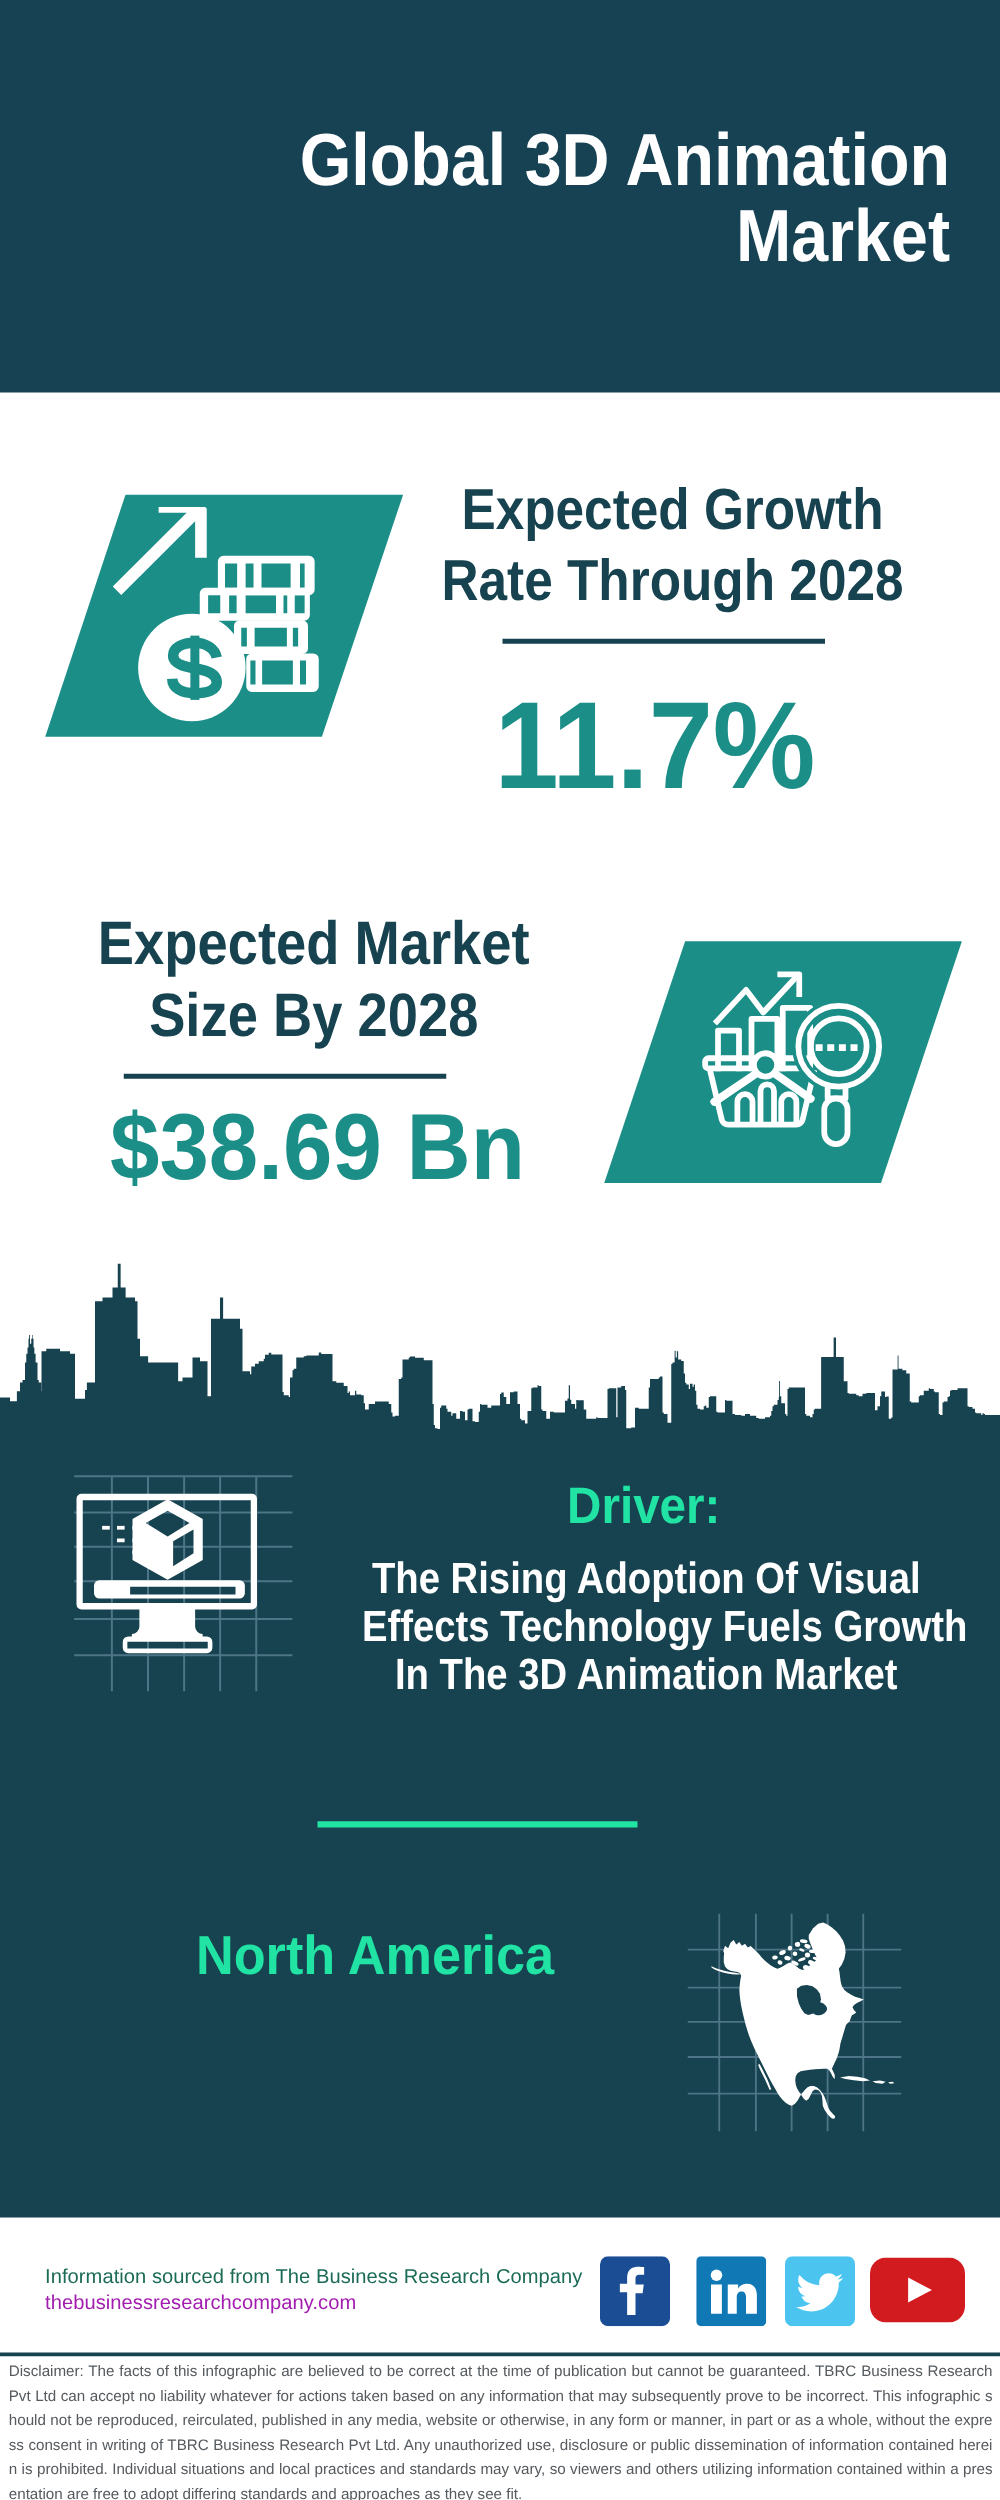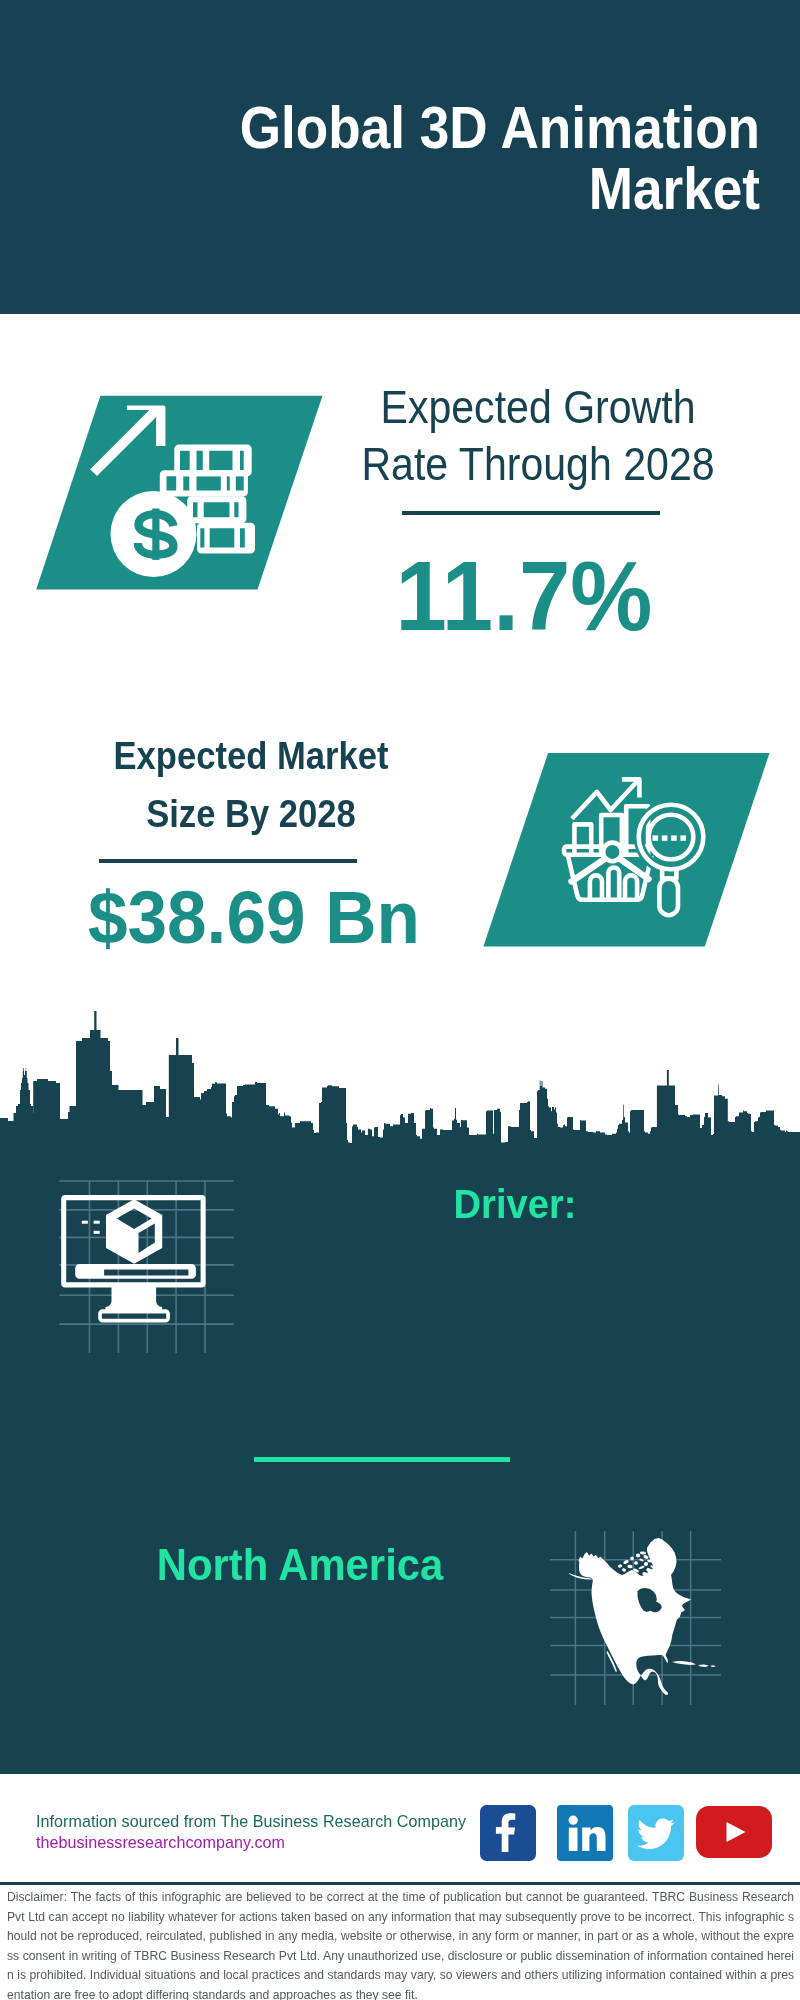--- a/index.html
+++ b/index.html
@@ -9,29 +9,29 @@
 
   
   .header{position:absolute;left:0;top:0;width:800px;height:314px;background:#164254;}
   .hdr-title{position:absolute;left:0;top:98px;width:800px;text-align:right;color:#ffffff;
              font-size:59px;font-weight:bold;line-height:61px;}
   .hdr-title>div{transform:scaleX(0.90);white-space:nowrap;}
 
   
   .stat1-shape{position:absolute;left:25px;top:385px;width:310px;height:215px;}
   .stat1-head{position:absolute;left:288px;top:379px;width:500px;text-align:center;color:#17424F;
-              font-size:46.3px;font-weight:normal;line-height:56.5px;}
+              font-size:46.3px;font-weight:bold;line-height:56.5px;}
   .stat1-head>div,.stat2-head>div{transform:scaleX(0.887);white-space:nowrap;}
   .rule1{position:absolute;left:402px;top:511px;width:258px;height:4px;background:#17424F;}
   .stat1-val{position:absolute;left:274px;top:546px;width:500px;text-align:center;color:#1B8E87;
              font-size:99px;font-weight:bold;line-height:100px;transform:scaleX(0.933);}
 
   
   .stat2-head{position:absolute;left:1px;top:727px;width:500px;text-align:center;color:#17424F;
-              font-size:39px;font-weight:bold;line-height:57.9px;}
+              font-size:49px;font-weight:bold;line-height:57.9px;}
   .rule2{position:absolute;left:99px;top:859px;width:258px;height:4px;background:#17424F;}
   .stat2-val{position:absolute;left:4px;top:877px;width:500px;text-align:center;color:#1B8E87;
              font-size:75px;font-weight:bold;line-height:80px;transform:scaleX(0.948);}
   .stat2-shape{position:absolute;left:475px;top:745px;width:300px;height:210px;}
 
   
   .dark{position:absolute;left:0;top:1148px;width:800px;height:626px;background:#17424F;}
   .skyline{position:absolute;left:0;top:1005px;width:800px;height:145px;}
 
   
@@ -167,20 +167,25 @@
           <rect x="48.6" y="45.7" width="6.1" height="3.0"></rect>
           <rect x="60.9" y="45.7" width="4.0" height="3.0"></rect>
           <rect x="48.6" y="55.8" width="6.1" height="3.0"></rect>
           <rect x="60.9" y="55.8" width="4.0" height="3.0"></rect>
           <rect x="60.9" y="65.3" width="4.0" height="3.0"></rect>
         </g>
       </g>
     </svg>
   </div>
   <div class="driver-label">Driver:</div>
+  <div class="driver-text">
+    <div>The Rising Adoption Of Visual</div>
+    <div>Effects Technology Fuels Growth</div>
+    <div>In The 3D Animation Market</div>
+  </div>
   <div class="rule3"></div>
 
   <div class="region-title">North America</div>
   <div class="region-map">
     <svg viewBox="0 0 180 210" width="180" height="210" xmlns="http://www.w3.org/2000/svg">
       <g stroke="#4D7487" stroke-width="1.5">
         <path d="M25.4 26 V200 M54.7 26 V200 M83.3 26 V200 M112.1 26 V200 M140.6 26 V200"></path>
         <path d="M0 54.7 H171 M0 85.1 H171 M0 112.5 H171 M0 140.6 H171 M0 169.9 H171"></path>
       </g>
       <g fill="#ffffff">

